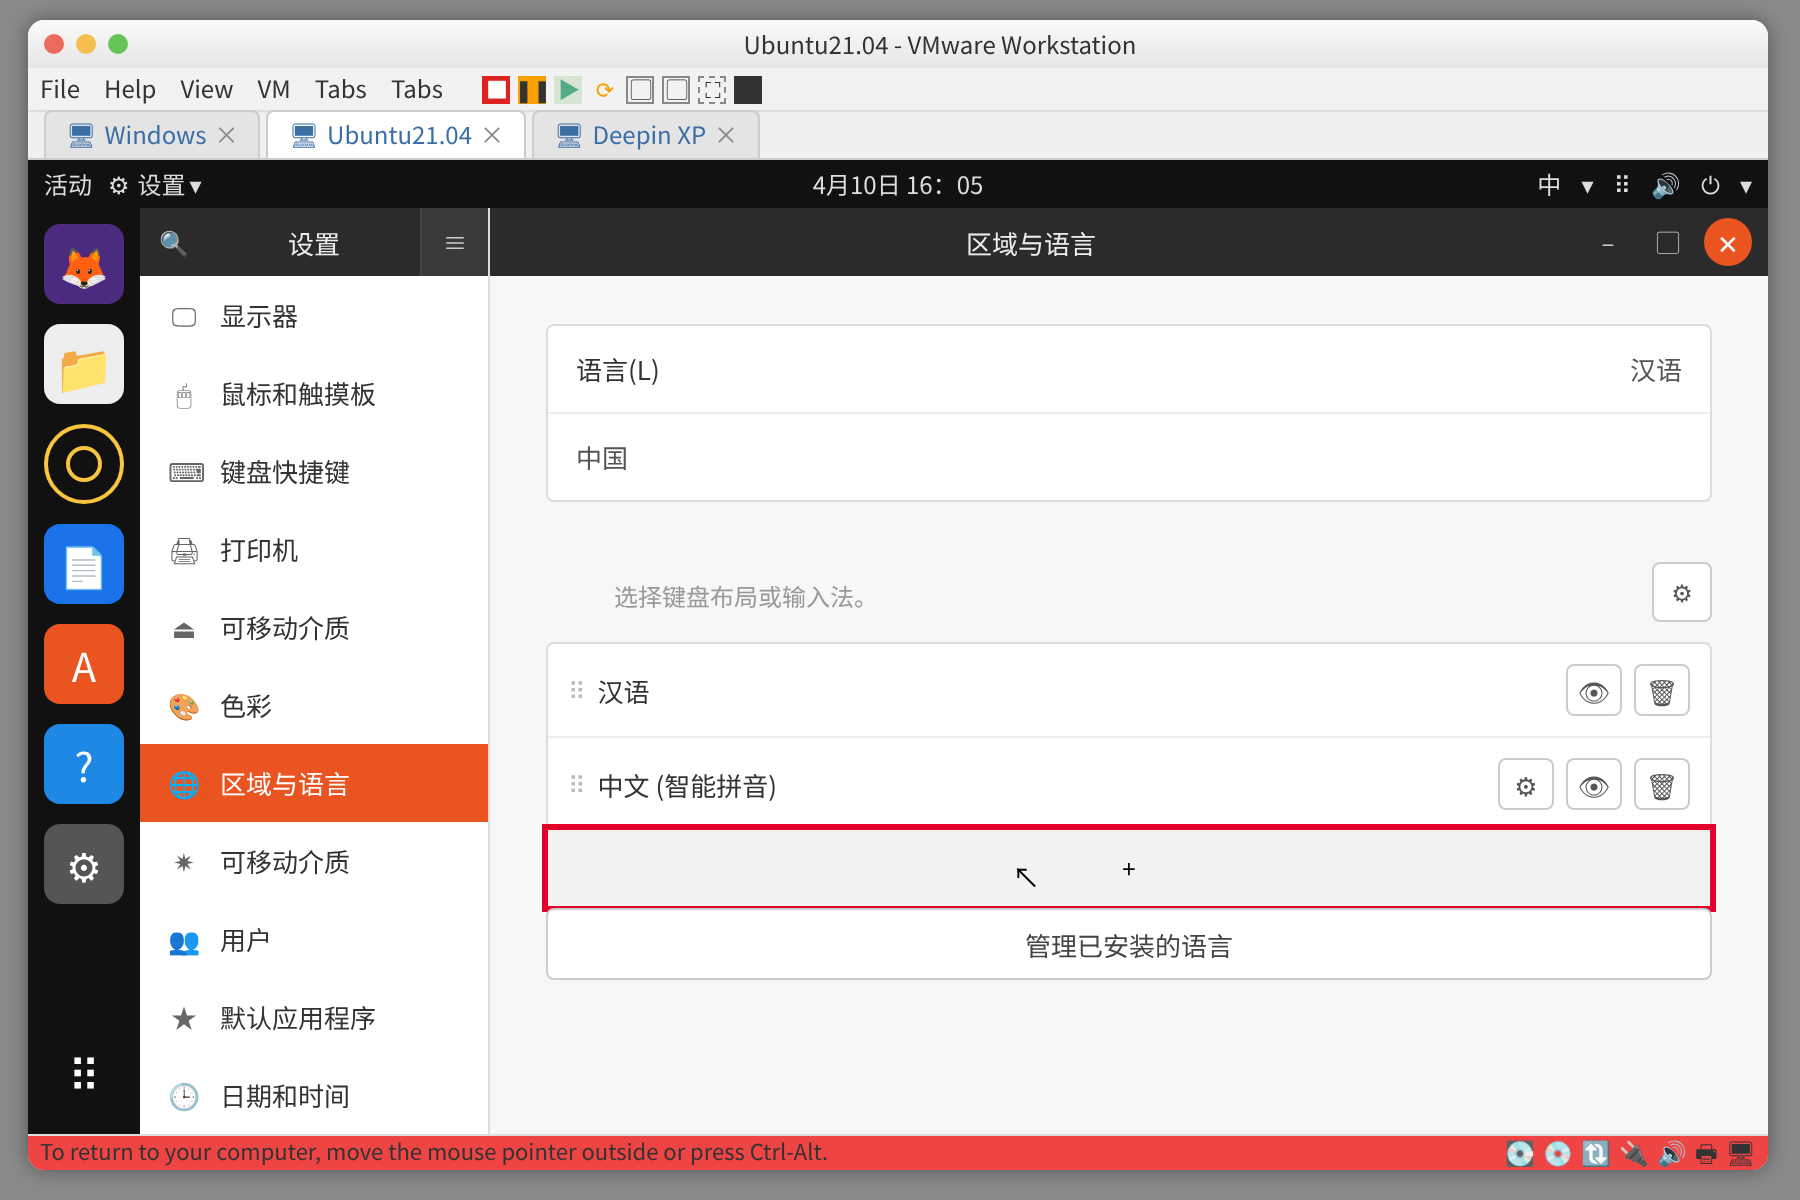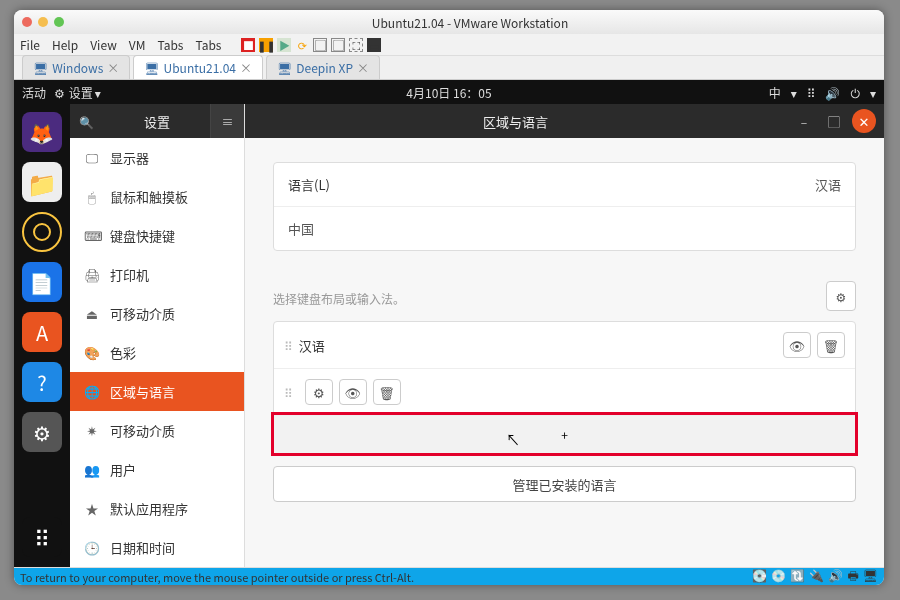--- a/index.html
+++ b/index.html
@@ -67,34 +67,34 @@
   .ir-content { flex:1; background:#f7f7f7; padding:24px 28px; display:flex; flex-direction:column; gap:30px; overflow:auto; }
 
   .card { background:#fff; border:1px solid #ddd; border-radius:4px; }
   .row { display:flex; align-items:center; padding:12px 14px; font-size:13px; color:#333; }
   .row + .row { border-top:1px solid #eee; }
   .row .label { flex:1; }
   .row .val { color:#555; }
 
   .section-head { display:flex; align-items:center; }
   .section-head .h1 { font-size:13px; color:#333; }
-  .section-head .sub { font-size:12px; color:#999; margin-top:4px; }
+  .section-head .sub { font-size:12px; color:#999; margin-top:4px;margin-left:34px; }
   .section-head .spacer { flex:1; }
   .round-btn { width:30px; height:30px; border:1px solid #ccc; border-radius:4px; background:#fff; display:flex; align-items:center; justify-content:center; color:#555; }
 
   .input-row { display:flex; align-items:center; padding:10px 10px; border-top:1px solid #eee; }
   .input-row:first-child { border-top:none; }
   .grip { color:#bbb; font-size:12px; margin-right:8px; letter-spacing:-2px;}
   .input-name { flex:1; font-size:13px; color:#333; }
   .mini-btn { width:28px; height:26px; border:1px solid #ccc; border-radius:4px; background:#fff; margin-left:6px; display:flex; align-items:center; justify-content:center; color:#555; font-size:13px;}
 
   .wide-btn { width:100%; height:36px; border:1px solid #ccc; border-radius:4px; background:#fff; display:flex; align-items:center; justify-content:center; color:#444; font-size:13px; }
   .highlight { box-shadow: 0 0 0 3px #e3002b; }
 
-  .status-bar { position:absolute; left:0; right:0; bottom:0; height:18px; background:#0ea5e9; border-top:1px solid #ddd; display:flex; align-items:center; padding:0 6px; font-size:11px; color:#333; }
+  .status-bar { position:absolute; left:0; right:0; bottom:0; height:18px; background:#ef4444; border-top:1px solid #ddd; display:flex; align-items:flex-start; padding:0 6px; font-size:11px; color:#333; }
   .status-bar .right { margin-left:auto; display:flex; gap:4px; font-size:12px; }
 
   .cursor { position:absolute; font-size:14px; color:#000; pointer-events:none; }
 </style>
 </head>
 <body>
 
 <div class="host">
 
   <div class="host-title">
@@ -264,36 +264,37 @@
                 <span class="input-name">汉语</span>
                 <div class="mini-btn">
                     <span>👁</span>
                   </div>
                 <div class="mini-btn">
                     <span>🗑</span>
                   </div>
               </div>
               <div class="input-row">
                 <span class="grip">⠿</span>
+                <span class="input-name">中文 (智能拼音)</span>
                 <div class="mini-btn">
                     <span>⚙</span>
                   </div>
                 <div class="mini-btn">
                     <span>👁</span>
                   </div>
                 <div class="mini-btn">
                     <span>🗑</span>
                   </div>
               </div>
               <div class="input-row highlight" style="justify-content:center; background:#f2f2f2;">
                 <span>+</span>
               </div>
             </div>
 
-            <div class="wide-btn" style="margin-top:12px;">
+            <div class="wide-btn" style="margin-top:0;">
               <span>管理已安装的语言</span>
             </div>
           </div>
 
         </div>
       </div>
     </div>
 
     <div class="cursor" style="top:349px; left:492px;">↖</div>
   </div>

